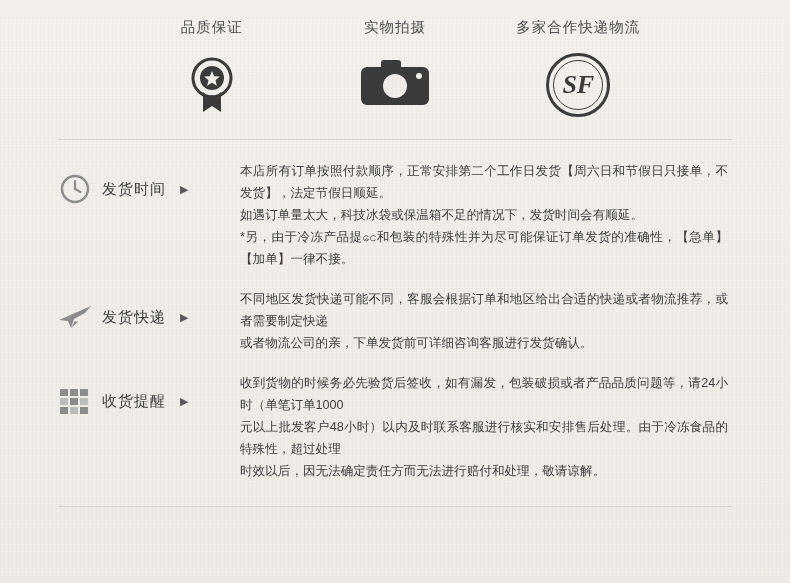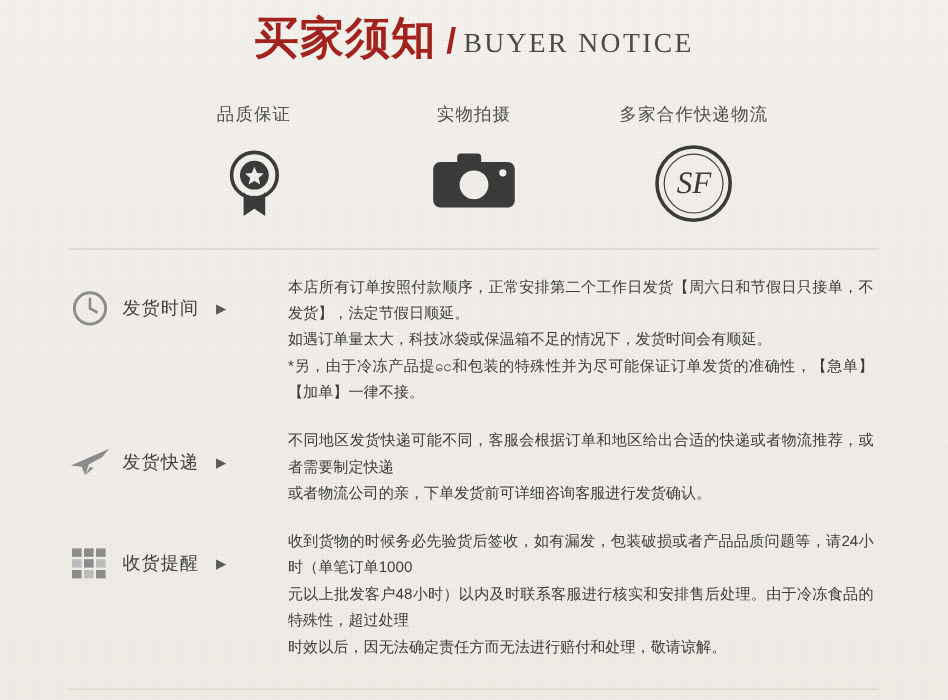--- a/index.html
+++ b/index.html
@@ -175,39 +175,32 @@
   .sf-logo:after {
     content: "";
     position: absolute;
     inset: 4px;
     border-radius: 50%;
     border: 1px solid #3b3b3b;
   }
   .sf-text {
     font-family: "Liberation Serif", serif;
     font-style: italic;
-    font-weight: normal;
+    font-weight: bold;
     font-size: 26px;
     color: #3b3b3b;
     line-height: 1;
     z-index: 1;
   }
 </style>
 </head>
 <body>
 
 <div class="page">
 
-  <div class="header">
-    <div class="title-row">
-      <span class="title-cn">买家须知</span>
-      <span class="title-slash">/</span>
-      <span class="title-en">BUYER NOTICE</span>
-    </div>
-  </div>
 
   <div class="features">
 
     <div class="feature">
       <div class="feature-label">品质保证</div>
       <div class="feature-icon">
         <svg width="62" height="62" viewBox="0 0 62 62" aria-hidden="true">
           <circle cx="31" cy="24" r="19" fill="none" stroke="#3b3b3b" stroke-width="3"></circle>
           <circle cx="31" cy="24" r="12" fill="#3b3b3b"></circle>
           <polygon points="31,17 33.2,22.2 38.8,22.6 34.5,26.3 35.9,31.8 31,28.8 26.1,31.8 27.5,26.3 23.2,22.6 28.8,22.2" fill="#f1eee9"></polygon>

